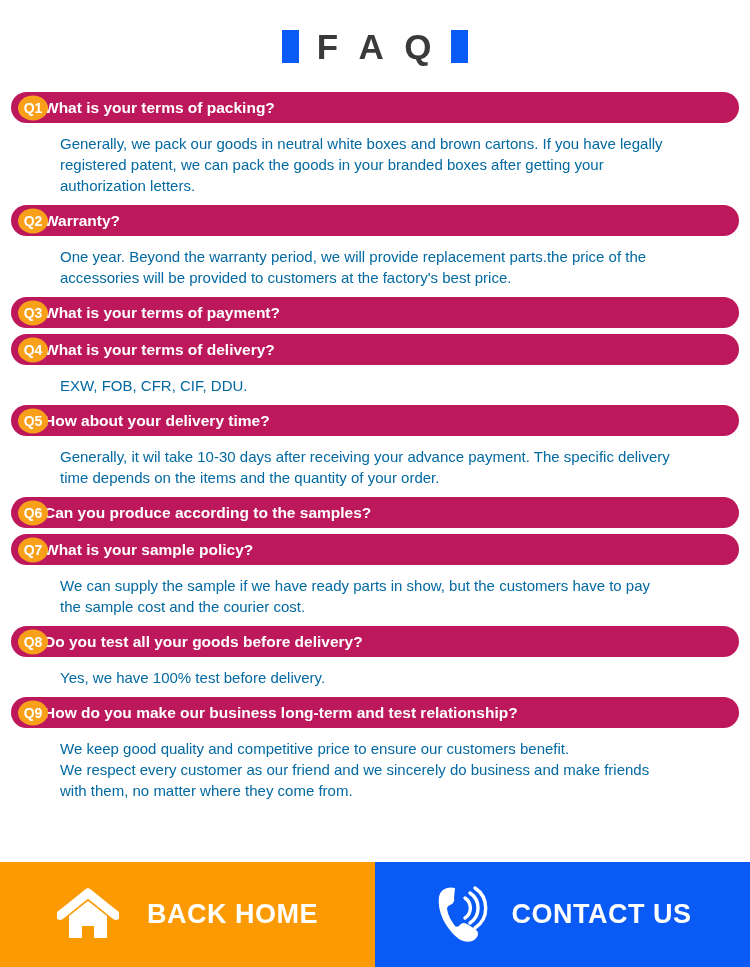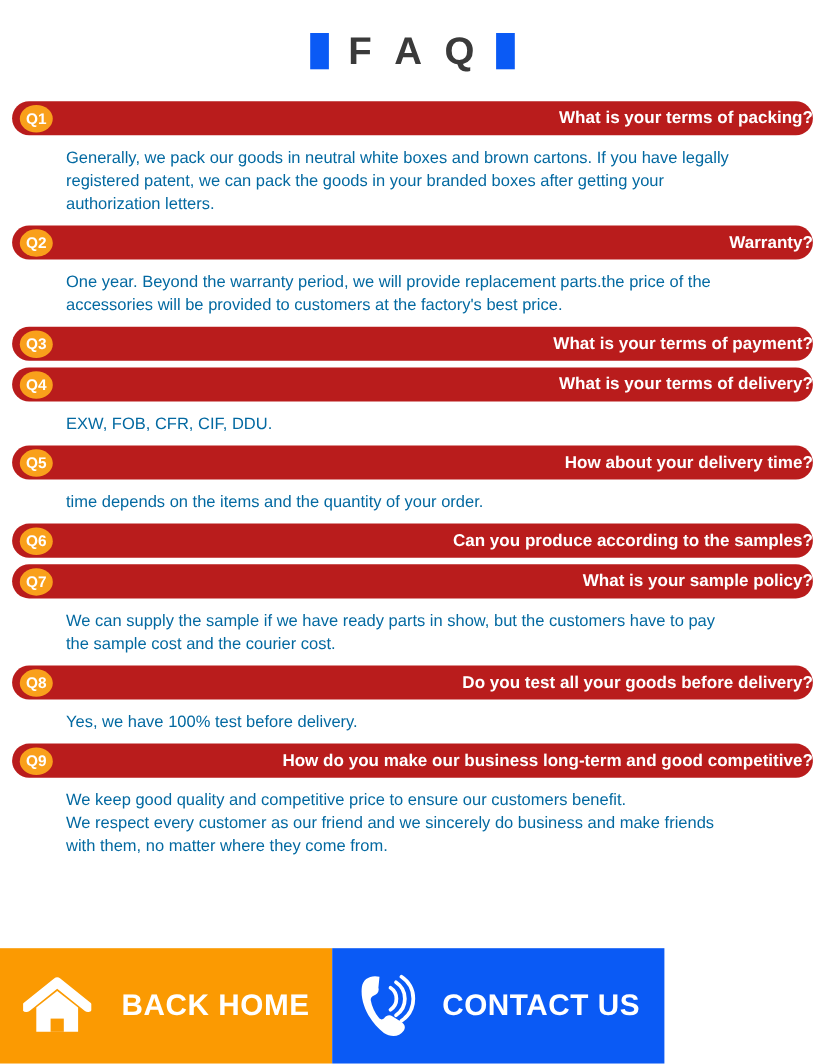--- a/index.html
+++ b/index.html
@@ -42,26 +42,25 @@
 
   
   .faq-list {
     padding: 0 11px 0 11px;
   }
   .faq-item { margin-bottom: 0; }
 
   .q-row {
     position: relative;
     height: 31px;
-    background: #b91c1c;
+    background: #be185d;
     border-radius: 16px;
     display: flex;
     align-items: center;
     margin-bottom: 6px;
-    justify-content: flex-end;
   }
   .q-badge {
     position: absolute;
     left: 7px;
     top: 50%;
     transform: translateY(-50%);
     width: 30px;
     height: 25px;
     border-radius: 50%;
     background: #f9a01b;
@@ -88,21 +87,21 @@
     font-size: 15px;
     line-height: 21px;
   }
   .a-line { display: block; }
 
   
   .bottom-bar {
     position: absolute;
     left: 0;
     bottom: 0;
-    width: 604px;
+    width: 750px;
     height: 105px;
     display: flex;
   }
   .bb-half {
     height: 100%;
     display: flex;
     align-items: center;
     justify-content: center;
     gap: 28px;
   }
@@ -162,20 +161,21 @@
       <div class="a-block">
         <span class="a-line">EXW, FOB, CFR, CIF, DDU.</span>
       </div>
     </div>
     <div class="faq-item">
       <div class="q-row">
         <span class="q-badge">Q5</span>
         <span class="q-text">How about your delivery time?</span>
       </div>
       <div class="a-block">
+        <span class="a-line">Generally, it wil take 10-30 days after receiving your advance payment. The specific delivery</span>
         <span class="a-line">time depends on the items and the quantity of your order.</span>
       </div>
     </div>
     <div class="faq-item">
       <div class="q-row">
         <span class="q-badge">Q6</span>
         <span class="q-text">Can you produce according to the samples?</span>
       </div>
     </div>
     <div class="faq-item">
@@ -193,21 +193,21 @@
         <span class="q-badge">Q8</span>
         <span class="q-text">Do you test all your goods before delivery?</span>
       </div>
       <div class="a-block">
         <span class="a-line">Yes, we have 100% test before delivery.</span>
       </div>
     </div>
     <div class="faq-item">
       <div class="q-row">
         <span class="q-badge">Q9</span>
-        <span class="q-text">How do you make our business long-term and good competitive?</span>
+        <span class="q-text">How do you make our business long-term and test relationship?</span>
       </div>
       <div class="a-block">
         <span class="a-line">We keep good quality and competitive price to ensure our customers benefit.</span>
         <span class="a-line">We respect every customer as our friend and we sincerely do business and make friends</span>
         <span class="a-line">with them, no matter where they come from.</span>
       </div>
     </div>
   </div>
 
 <div class="bottom-bar">

